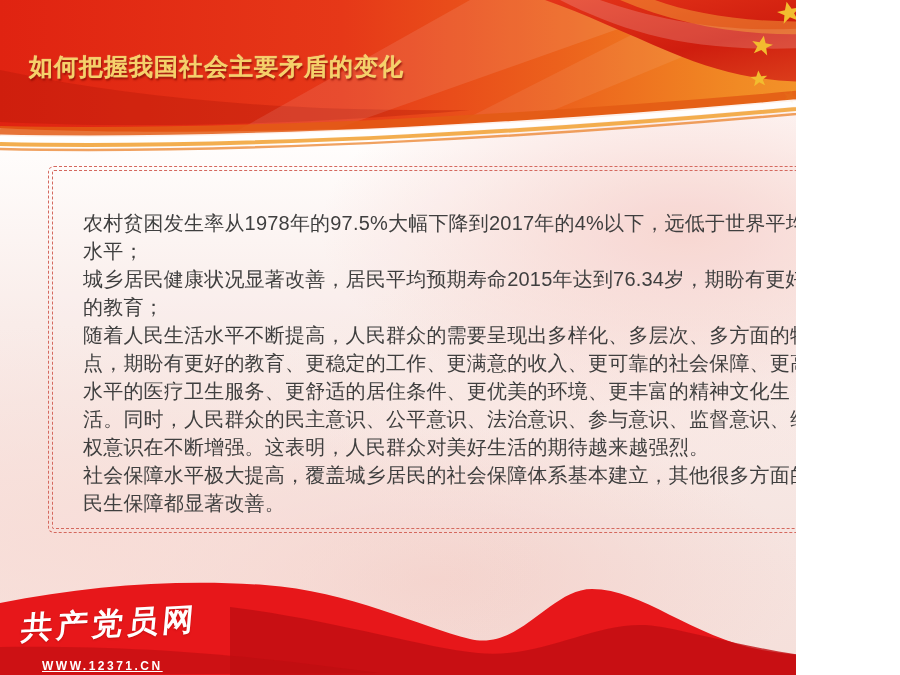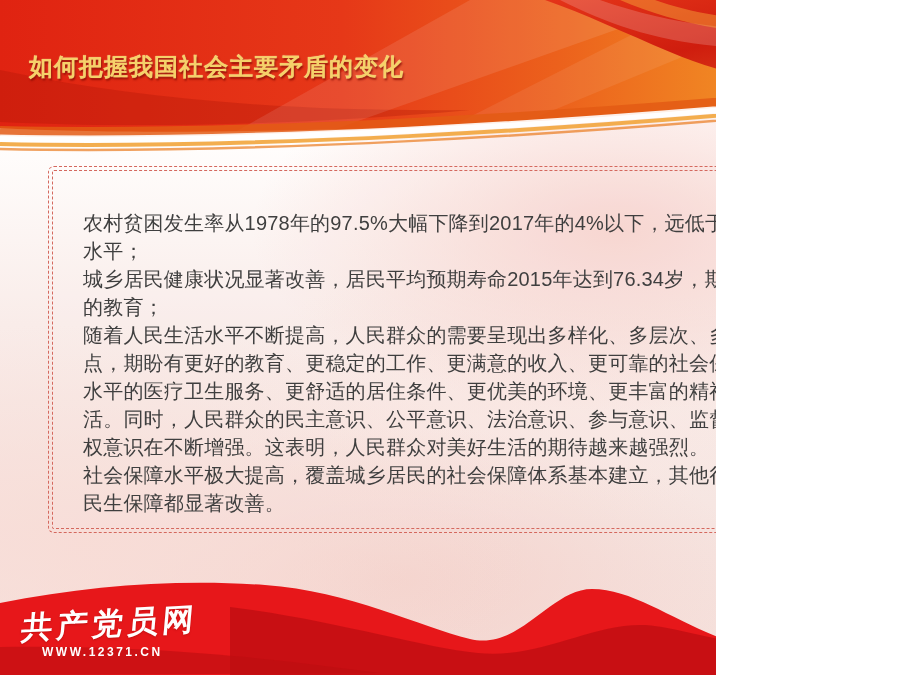--- a/index.html
+++ b/index.html
@@ -1,18 +1,18 @@
 <!DOCTYPE html>
 <html><head>
 <meta charset="utf-8">
 <style>
   html,body{margin:0;padding:0;}
   body{font-family:"Liberation Sans","DejaVu Sans",sans-serif;}
   .slide{
-    position:relative;width:716px;height:675px;overflow:hidden;
+    position:relative;width:796px;height:675px;overflow:hidden;
     background:
       radial-gradient(ellipse 520px 260px at 86% 34%, rgba(246,206,200,0.85), rgba(246,206,200,0) 70%),
       radial-gradient(ellipse 640px 300px at 12% 80%, rgba(248,220,214,0.9), rgba(248,220,214,0) 72%),
       radial-gradient(ellipse 520px 220px at 55% 86%, rgba(243,205,198,0.75), rgba(243,205,198,0) 70%),
       radial-gradient(ellipse 420px 200px at 70% 60%, rgba(250,228,223,0.6), rgba(250,228,223,0) 70%),
       linear-gradient(180deg,#ffffff 0%,#fffdfc 22%,#f9ece9 48%,#f6e4e0 78%,#f5dfda 100%);
     background-color:#f8ece9;
   }
   .header-svg{position:absolute;left:0;top:0;display:block;}
   .page-title{
@@ -37,21 +37,21 @@
   }
   .wave-svg{position:absolute;left:0;top:515px;display:block;}
   .logo{position:absolute;left:22px;top:603px;color:#ffffff;}
   .logo-cn{
     font-size:31px;font-weight:900;letter-spacing:4px;
     transform:skewX(-8deg) rotate(-3deg);
     text-shadow:0 1px 2px rgba(120,0,0,0.35);
     font-family:"Liberation Serif","DejaVu Serif",serif;
   }
   .logo-url{
-    margin:0 0 0 20px;font-size:12px;font-weight:700;letter-spacing:2.5px;
+    margin:14px 0 0 20px;font-size:12px;font-weight:700;letter-spacing:2.5px;text-decoration:underline;
   }
 </style>
 </head>
 <body>
 
 <div class="slide">
 
   <svg class="header-svg" width="900" height="160" viewBox="0 0 900 160">
     <defs>
       <linearGradient id="gh" x1="0" y1="0" x2="1" y2="0">

